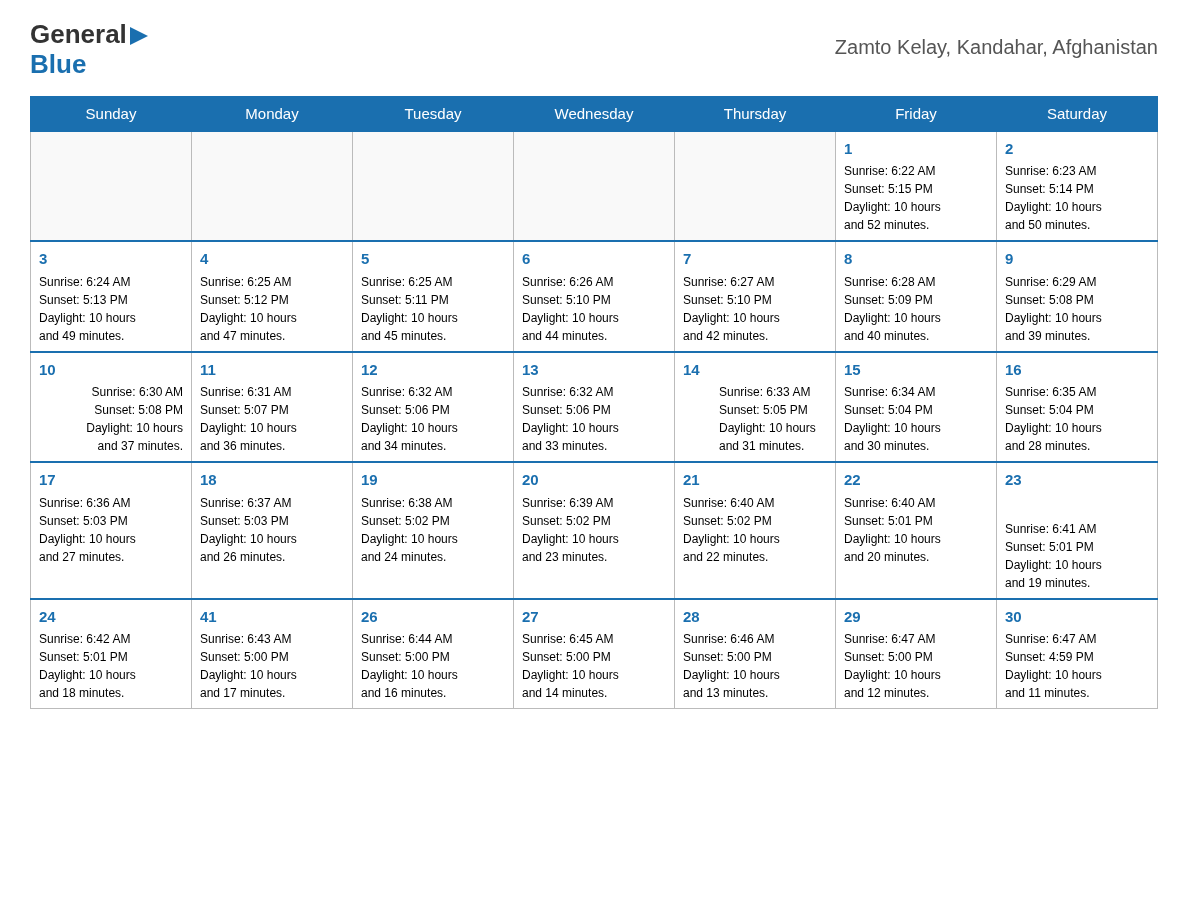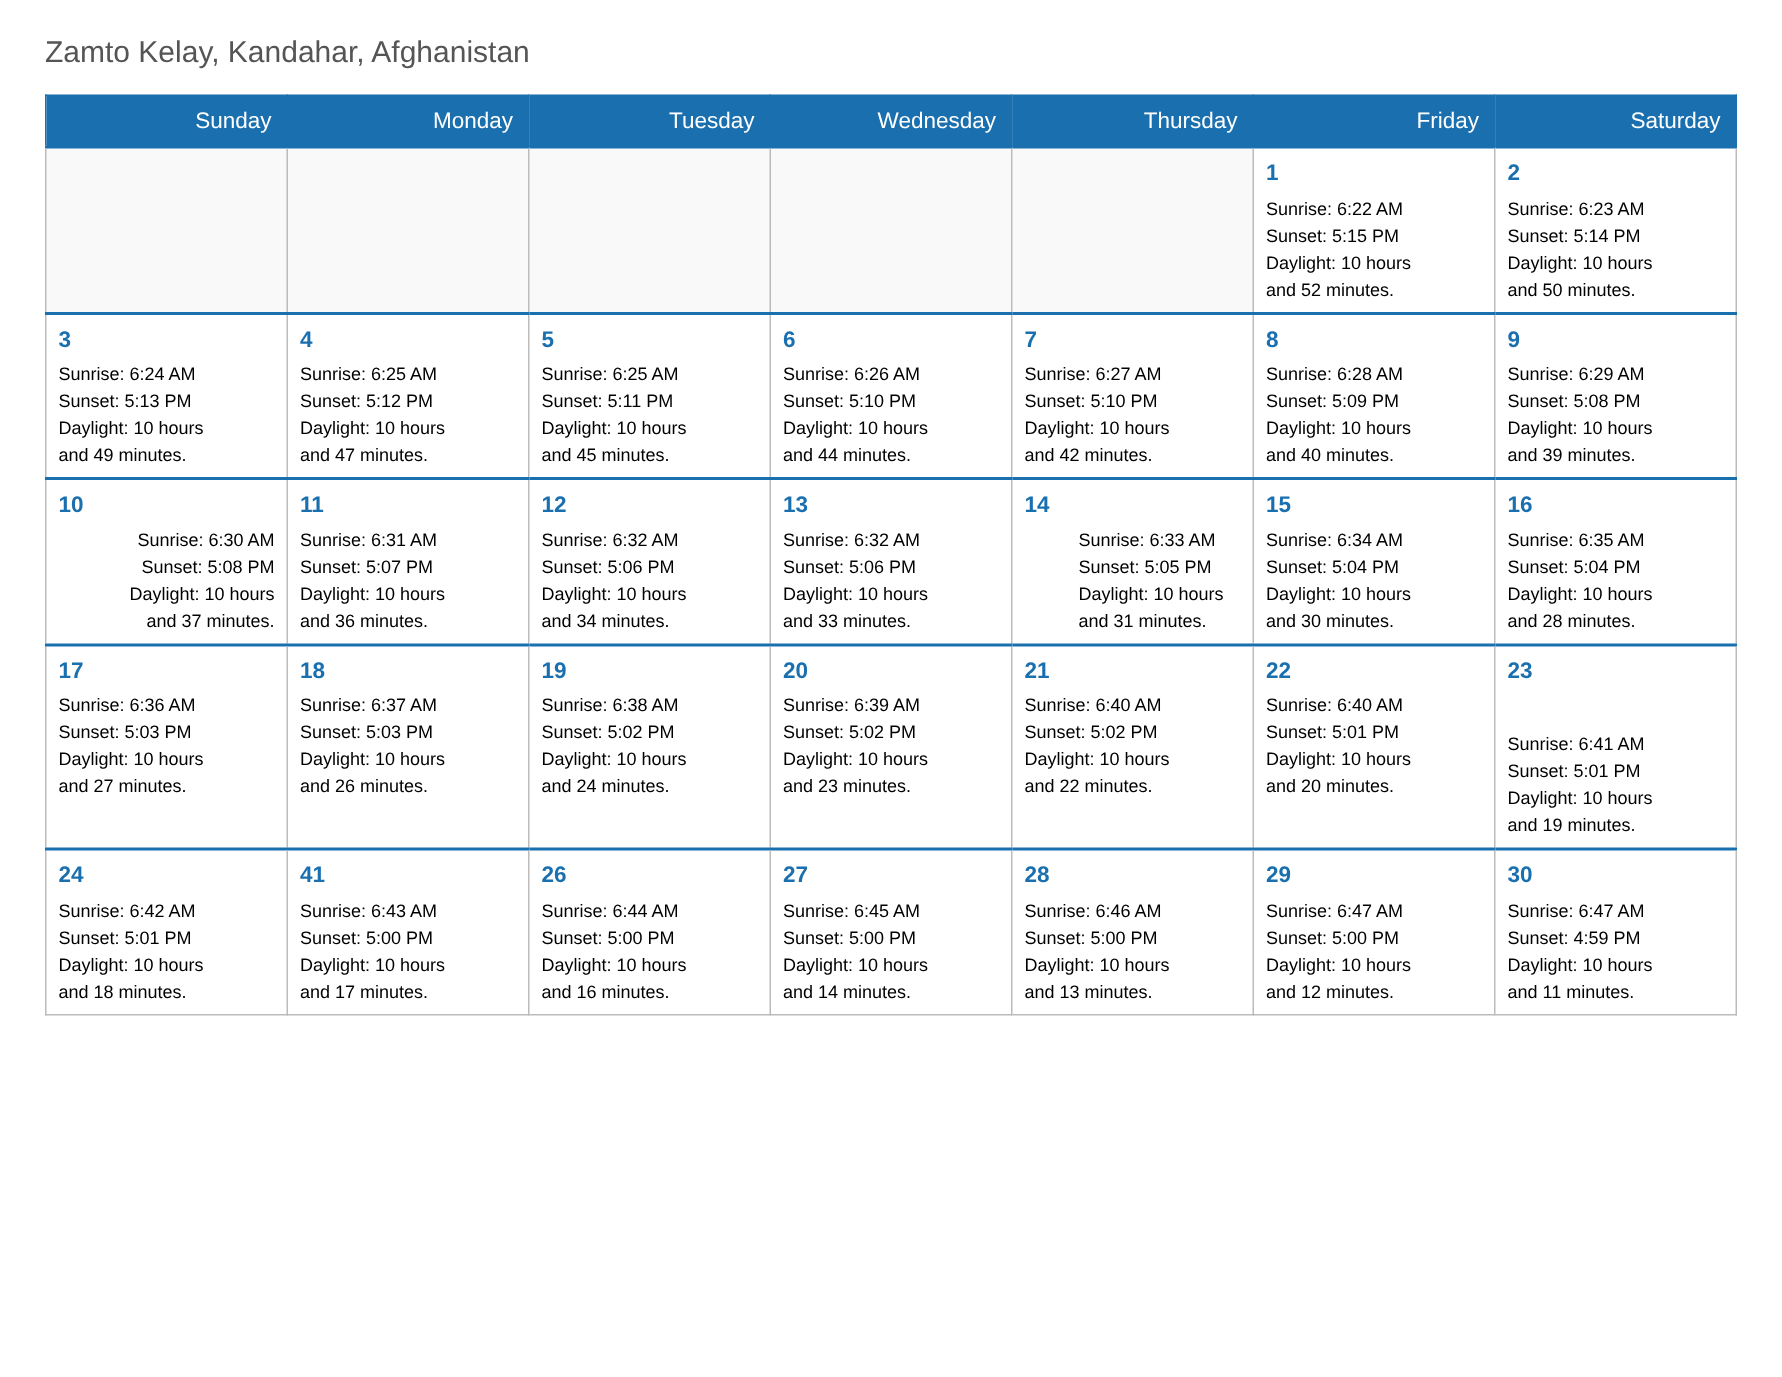--- a/index.html
+++ b/index.html
@@ -22,34 +22,34 @@
     }
     .main-title {
       font-size: 52px;
       font-weight: bold;
       color: #333;
       line-height: 1.1;
     }
     .subtitle {
       font-size: 20px;
       color: #555;
-      margin-top: 4px;
+      margin-top: 16px;
     }
     .calendar-table {
       width: 100%;
       border-collapse: collapse;
       border: 1px solid #ccc;
     }
     .calendar-table th {
       background-color: #1a6faf;
       color: #fff;
       font-size: 15px;
       font-weight: normal;
       padding: 8px 10px;
-      text-align: right;
+      text-align: center;
       border: 1px solid #1a6faf;
     }
     .calendar-table td {
       vertical-align: top;
       padding: 6px 8px;
       border: 1px solid #bbb;
       width: calc(100% / 7);
       height: 100px;
       font-size: 12.5px;
       line-height: 1.5;
@@ -88,20 +88,31 @@
       font-weight: bold;
       color: #1a6faf;
       display: flex;
       align-items: center;
     }
   </style>
 </head>
 <body>
 
 <div class="header-area">
+  <div class="logo-container">
+    <div class="logo-line1">
+      <span>General</span>
+      <svg width="18" height="18" viewBox="0 0 18 18" style="margin-left:3px; margin-top:2px;">
+        <polygon points="0,0 18,9 0,18" fill="#1a6faf"></polygon>
+      </svg>
+    </div>
+    <div class="logo-line2">
+      <span>Blue</span>
+    </div>
+  </div>
   <div class="title-area">
     <div class="subtitle">Zamto Kelay, Kandahar, Afghanistan</div>
   </div>
 </div>
 
 <table class="calendar-table">
   <thead>
     <tr>
     <th>Sunday</th>
         <th>Monday</th>

